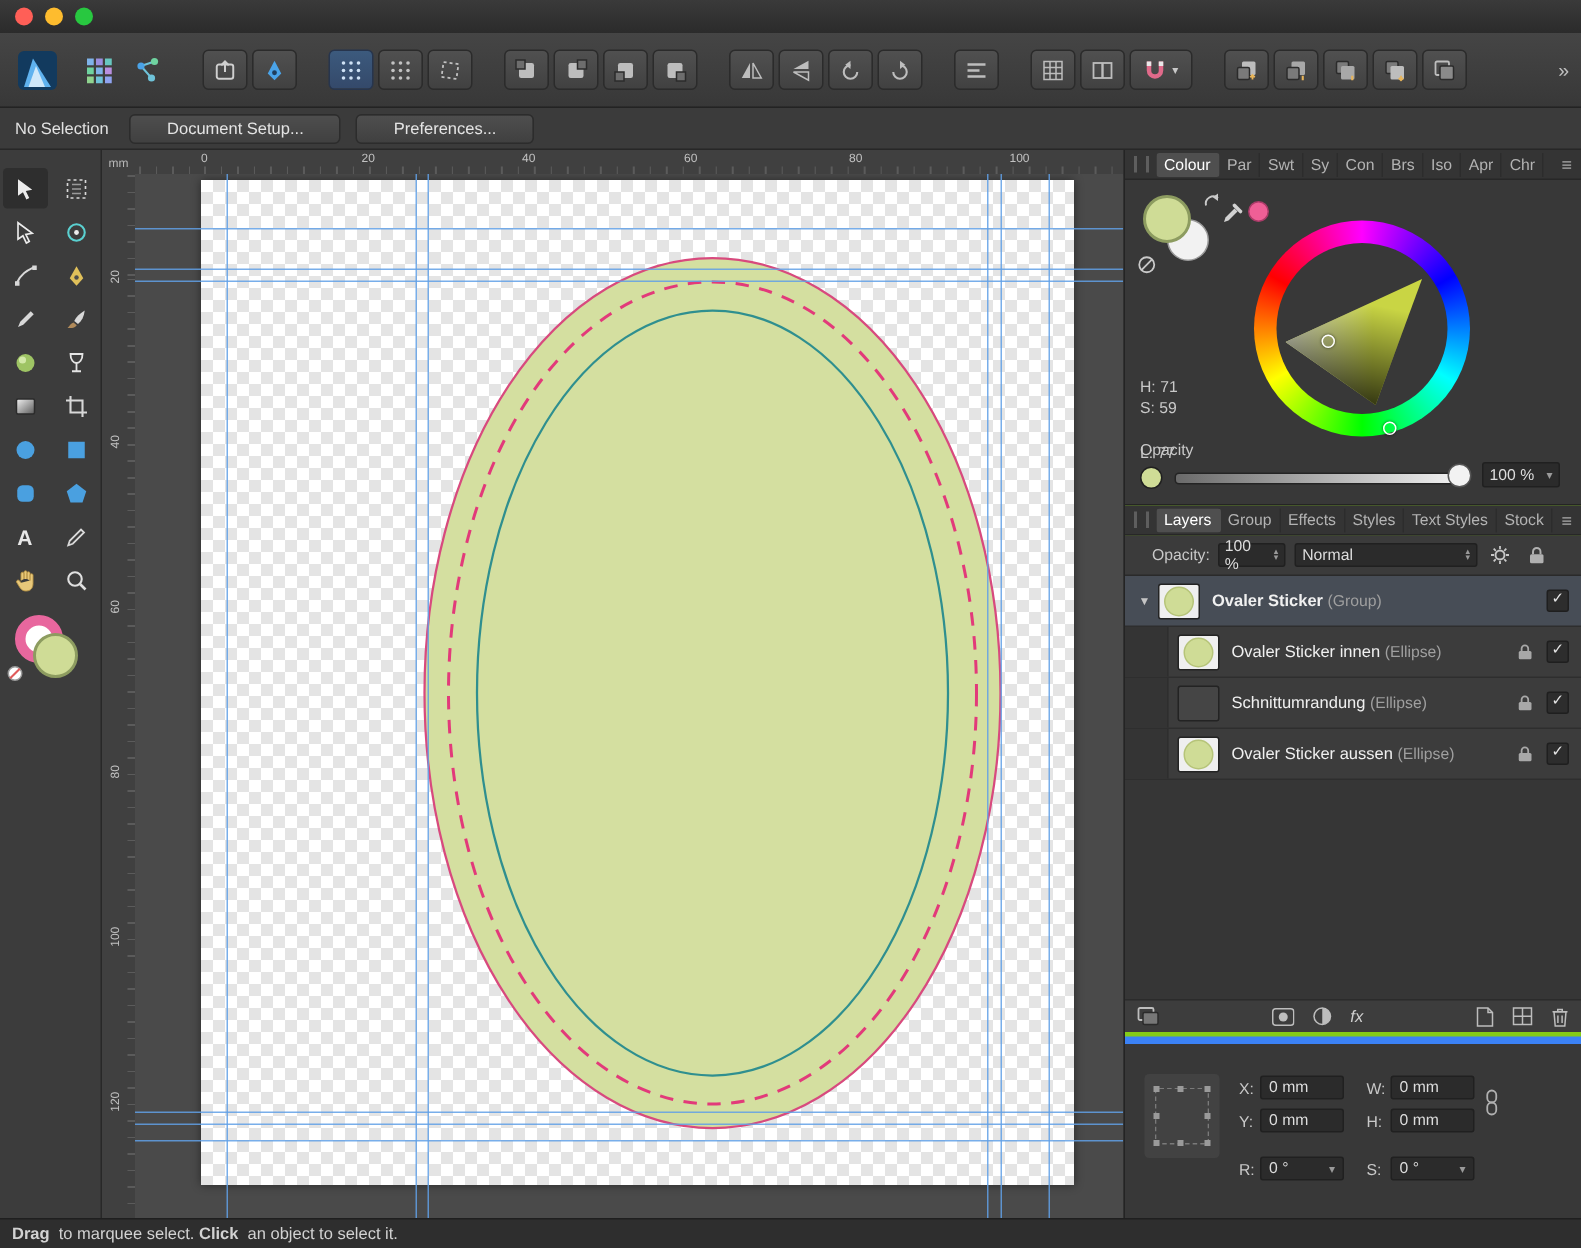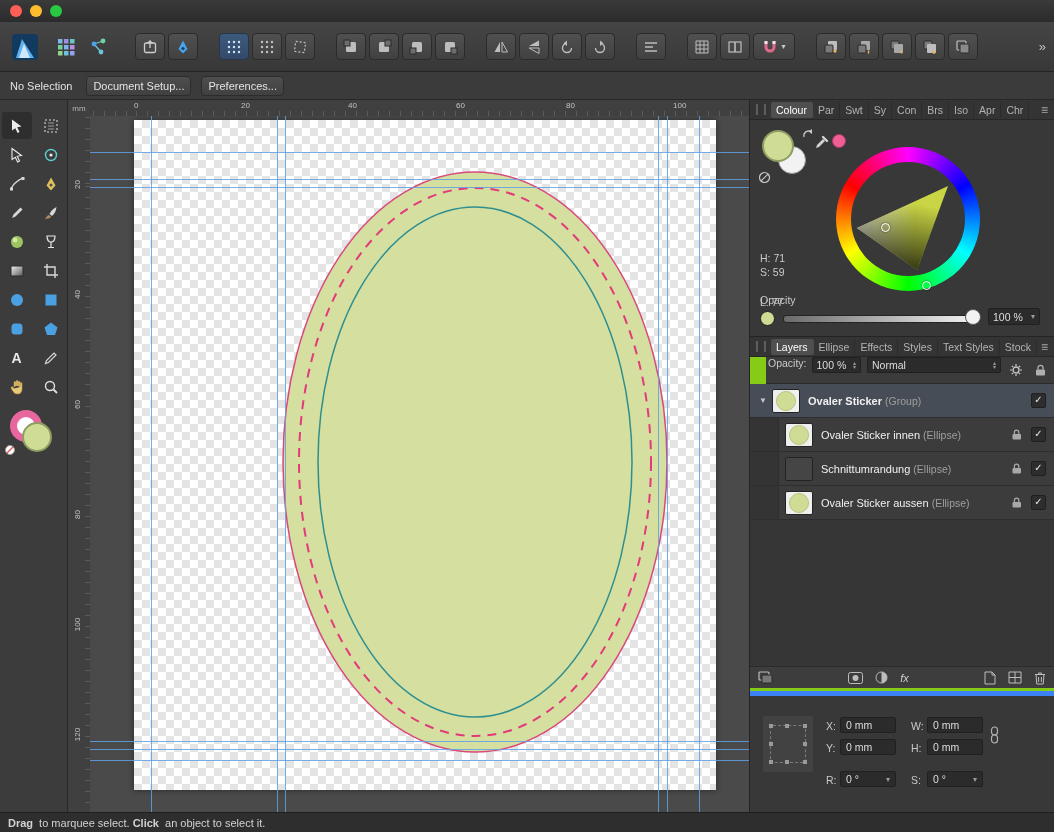--- a/index.html
+++ b/index.html
@@ -25,21 +25,21 @@
   .tb.active{background:linear-gradient(#3c5a7d,#34496a);border-color:#27354d;}
   .tbgap{width:18px;flex:0 0 auto;}
   .tb svg{display:block;}
   #overflow{margin-left:auto;margin-right:8px;color:#c0c0c0;font-size:13px;}
 
   
   #context{left:0;top:72px;width:1054px;height:28px;background:#3b3b3b;border-bottom:1px solid #272727;
            display:flex;align-items:center;box-sizing:border-box;}
   #sel-status{font-size:11px;color:#e2e2e2;margin:0 14px 0 10px;}
   .ctx-btn{font-size:11px;color:#e4e4e4;background:linear-gradient(#4e4e4e,#404040);border:1px solid #2c2c2c;
-           border-radius:4px;padding:3px 6px;margin-right:10px;}
+           border-radius:4px;padding:3px 24px;margin-right:10px;}
 
   
   #tools{left:0;top:100px;width:68px;height:712px;background:#3c3c3c;border-right:1px solid #282828;box-sizing:border-box;}
   #tool-grid{display:grid;grid-template-columns:30px 30px;gap:2px 4px;justify-content:center;padding-top:12px;}
   .tool{height:27px;display:flex;align-items:center;justify-content:center;border-radius:3px;}
   .tool.sel{background:#2e2e2e;}
   .tool .glyphA{font-size:14px;font-weight:bold;color:#e8e8e8;}
   #fillstroke{position:relative;width:52px;height:46px;margin:10px auto 0;}
   .ring-pink{position:absolute;left:2px;top:0;width:26px;height:26px;border-radius:50%;
              border:7px solid #e8679e;background:#fff;box-sizing:border-box;width:32px;height:32px;}
@@ -95,21 +95,21 @@
   #op-value{position:absolute;left:238px;top:208px;width:52px;height:17px;background:#2b2b2b;border:1px solid #202020;
             border-radius:2px;font-size:10.5px;color:#ddd;display:flex;align-items:center;justify-content:space-between;padding:0 4px;box-sizing:border-box;}
 
   
   #swatch-back{position:absolute;left:28px;top:46px;width:26px;height:26px;border-radius:50%;background:#f2f2f2;border:1px solid #9a9a9a;}
   #swatch-front{position:absolute;left:12px;top:30px;width:32px;height:32px;border-radius:50%;background:#cfdc96;border:2px solid #8d9c60;box-sizing:border-box;}
   #recent-pink{position:absolute;left:82px;top:34px;width:12px;height:12px;border-radius:50%;background:#ef5f96;border:1px solid #aa3b68;}
 
   
   #layers-section{position:relative;height:354px;border-bottom:5px solid #3b82f6;background:#84cc16;}
-  #blendrow{display:flex;height:27px;padding:0 2px;background:#3b3b3b;border-bottom:1px solid #2a2a2a;box-sizing:border-box;margin-left:16px;}
+  #blendrow{display:flex;align-items:center;height:27px;padding:0 18px;background:#3b3b3b;border-bottom:1px solid #2a2a2a;box-sizing:border-box;}
   #blendrow .lbl{font-size:10.5px;color:#c9c9c9;margin-right:5px;}
   .combo{background:#2b2b2b;border:1px solid #202020;border-radius:2px;font-size:10.5px;color:#ddd;
          display:flex;align-items:center;justify-content:space-between;padding:0 4px;height:16px;box-sizing:border-box;}
   .stepper{display:flex;flex-direction:column;line-height:4px;font-size:6px;color:#999;margin-left:3px;}
   .lrow{display:flex;align-items:center;height:33px;border-bottom:1px solid #2e2e2e;background:#3c3c3c;position:relative;}
   .lrow.group{background:#474d56;}
   .spine{width:28px;align-self:stretch;background:#343434;border-right:1px solid #2e2e2e;flex:0 0 auto;}
   .disc{width:18px;text-align:center;font-size:8px;color:#c5c5c5;flex:0 0 auto;margin-left:4px;}
   .thumb{width:26px;height:22px;background:#efefef;border:1px solid #232323;border-radius:2px;margin-right:8px;
          display:flex;align-items:center;justify-content:center;flex:0 0 auto;overflow:hidden;}
@@ -578,21 +578,21 @@
     <span id="op-value">
       <span>100 %</span>
       <span style="font-size:8px;color:#9a9a9a">▾</span>
     </span>
   </div>
 
   <div id="layers-section">
     <div class="tabbar">
       <span class="grip"></span>
       <span class="ptab active">Layers</span>
-      <span class="ptab">Ellipse</span>
+      <span class="ptab">Group</span>
       <span class="ptab">Effects</span>
       <span class="ptab">Styles</span>
       <span class="ptab">Text Styles</span>
       <span class="ptab">Stock</span>
       <span class="pmenu">≡</span>
     </div>
 
     <div id="blendrow">
       <span class="lbl">Opacity:</span>
       <span class="combo" style="width:52px">

